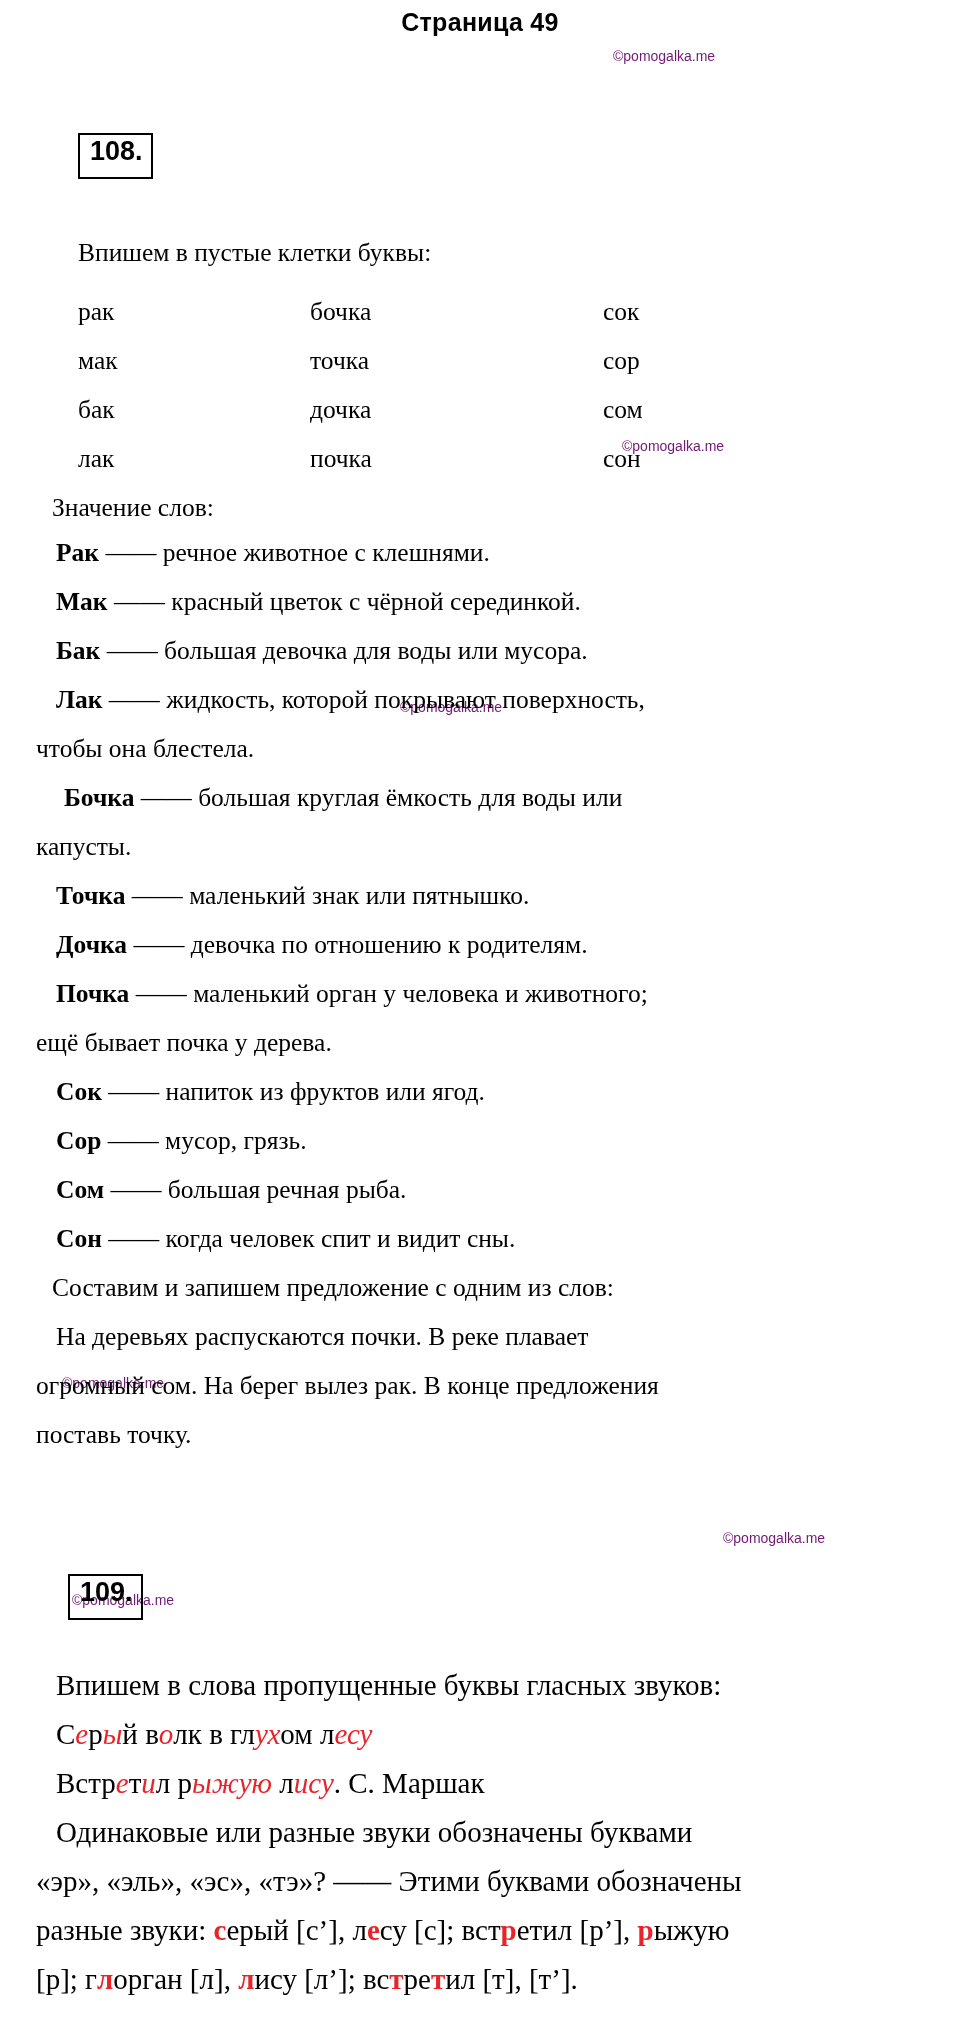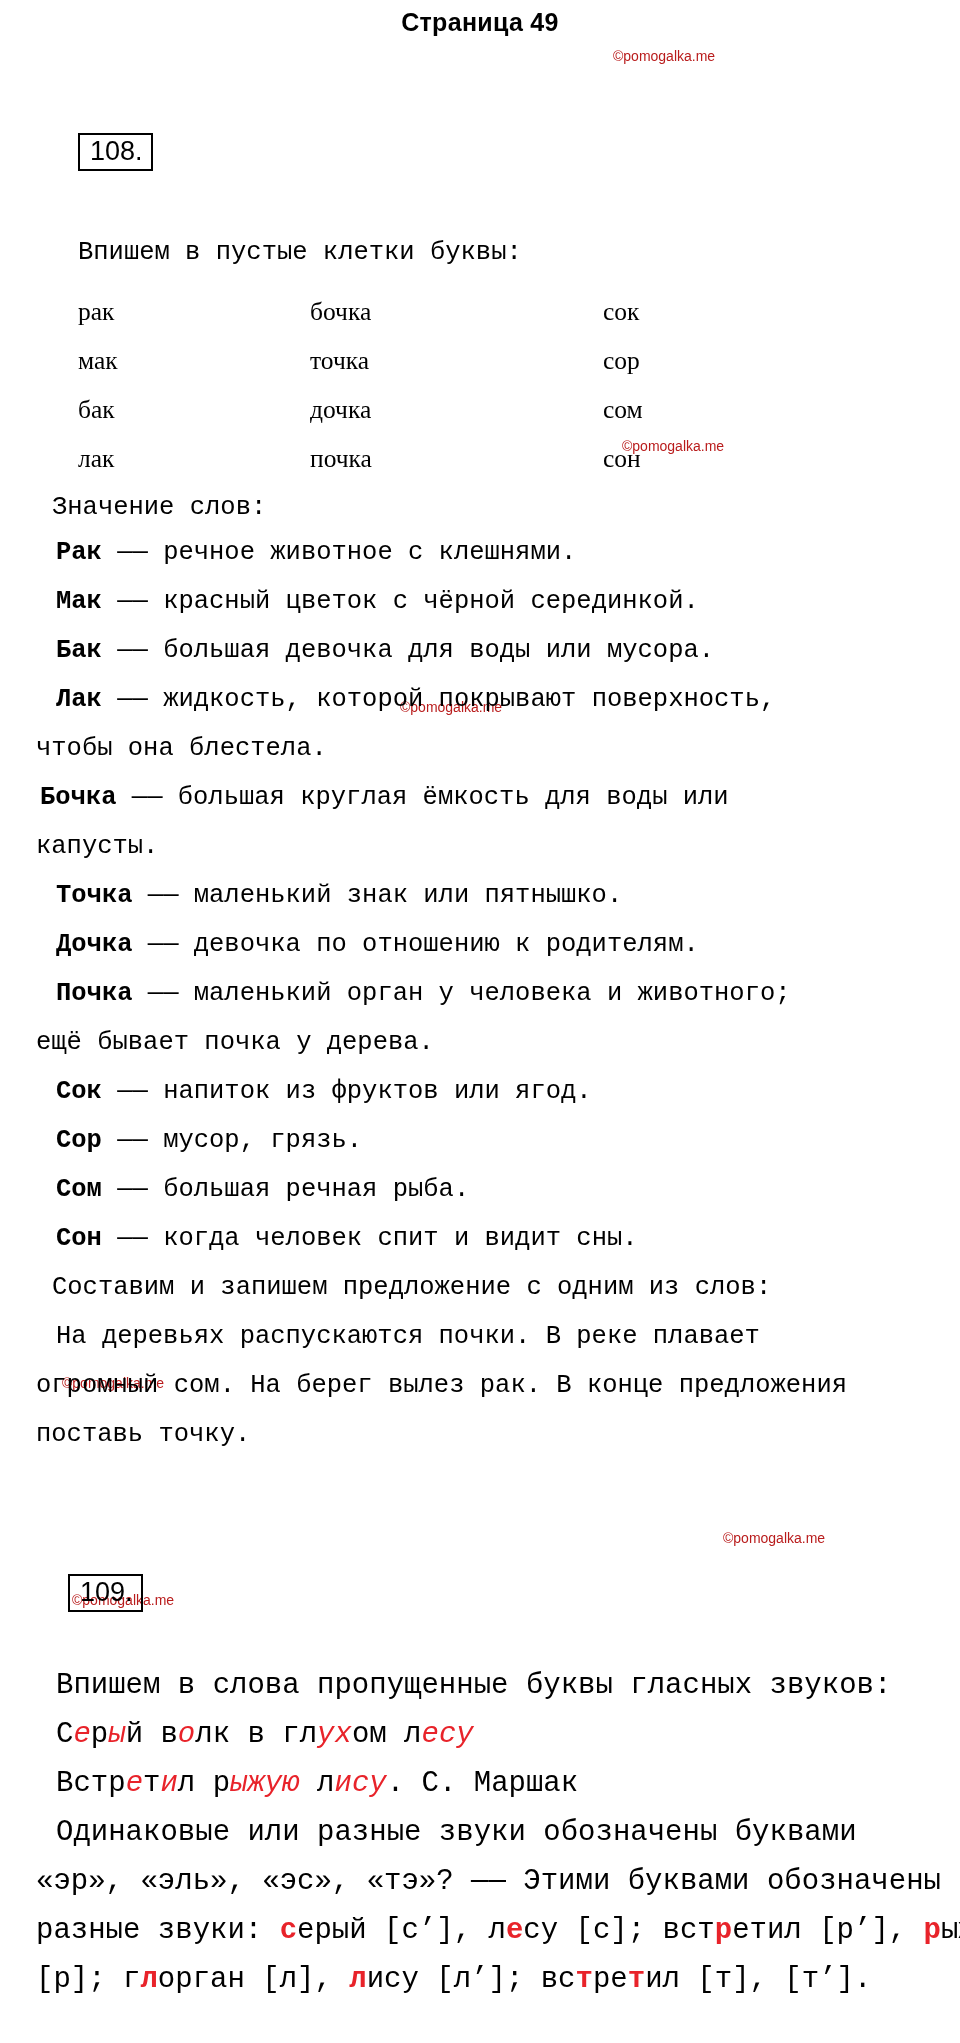--- a/index.html
+++ b/index.html
@@ -18,38 +18,38 @@
     font-family: "Liberation Sans", sans-serif;
     font-weight: bold;
     font-size: 25px;
     margin-top: 8px;
     letter-spacing: 0.3px;
   }
   .watermark {
     position: absolute;
     font-family: "Liberation Sans", sans-serif;
     font-size: 14px;
-    color: #b91c1c;
+    color: #701a75;
     white-space: nowrap;
   }
   .wm1 { left: 613px; top: 48px; }
   .wm2 { left: 622px; top: 438px; }
   .wm3 { left: 400px; top: 699px; }
   .wm4 { left: 62px; top: 1375px; }
   .wm5 { left: 723px; top: 1530px; }
   .wm6 { left: 72px; top: 1592px; }
 
   .content { position: relative; }
 
   .ex-num {
     border: 2px solid #000;
     display: inline-block;
-    padding: 2px 8px 4px 10px;
+    padding: 2px 8px 12px 10px;
     font-family: "Liberation Sans", sans-serif;
-    font-weight: normal;
+    font-weight: bold;
     font-size: 27px;
     line-height: 1.05;
   }
   .ex108-num { position: absolute; left: 78px; top: 96px; }
   .ex109-num { position: absolute; left: 68px; top: 1537px; }
   .left-indent { left: 78px; }
 
   
   .cols {
     position: absolute;
@@ -59,21 +59,21 @@
     line-height: 49px;
   }
   .cols table { border-collapse: collapse; }
   .cols td { padding: 0; font-family: "Liberation Serif", serif; }
   .c1 { width: 232px; }
   .c2 { width: 293px; }
   .line {
     position: absolute;
     font-size: 25.5px;
     white-space: nowrap;
-    font-family: Liberation Mono, monospace;
+    font-family: Liberation Serif, serif;
   }
   b { font-weight: bold; }
   .dash { letter-spacing: 0; }
 
   .red { color: #e8232a; font-style: italic; }
   .redb { color: #e8232a; font-weight: bold; font-style: normal; }
   .ex109 .line { font-size: 29px; }
 </style>
 </head>
 <body>
@@ -140,21 +140,21 @@
     <span>большая девочка для воды или мусора.</span>
   </div>
 
   <div class="line" style="left:56px; top:648px">
     <b>Лак</b>
     <span class="dash">——</span>
     <span>жидкость, которой покрывают поверхность,</span>
   </div>
   <div class="line" style="left:36px; top:697px">чтобы она блестела.</div>
 
-  <div class="line" style="left:40px; top:746px">
+  <div class="line" style="left:64px; top:746px">
     <b>Бочка</b>
     <span class="dash">——</span>
     <span>большая круглая ёмкость для воды или</span>
   </div>
   <div class="line" style="left:36px; top:795px">капусты.</div>
 
   <div class="line" style="left:56px; top:844px">
     <b>Точка</b>
     <span class="dash">——</span>
     <span>маленький знак или пятнышко.</span>

